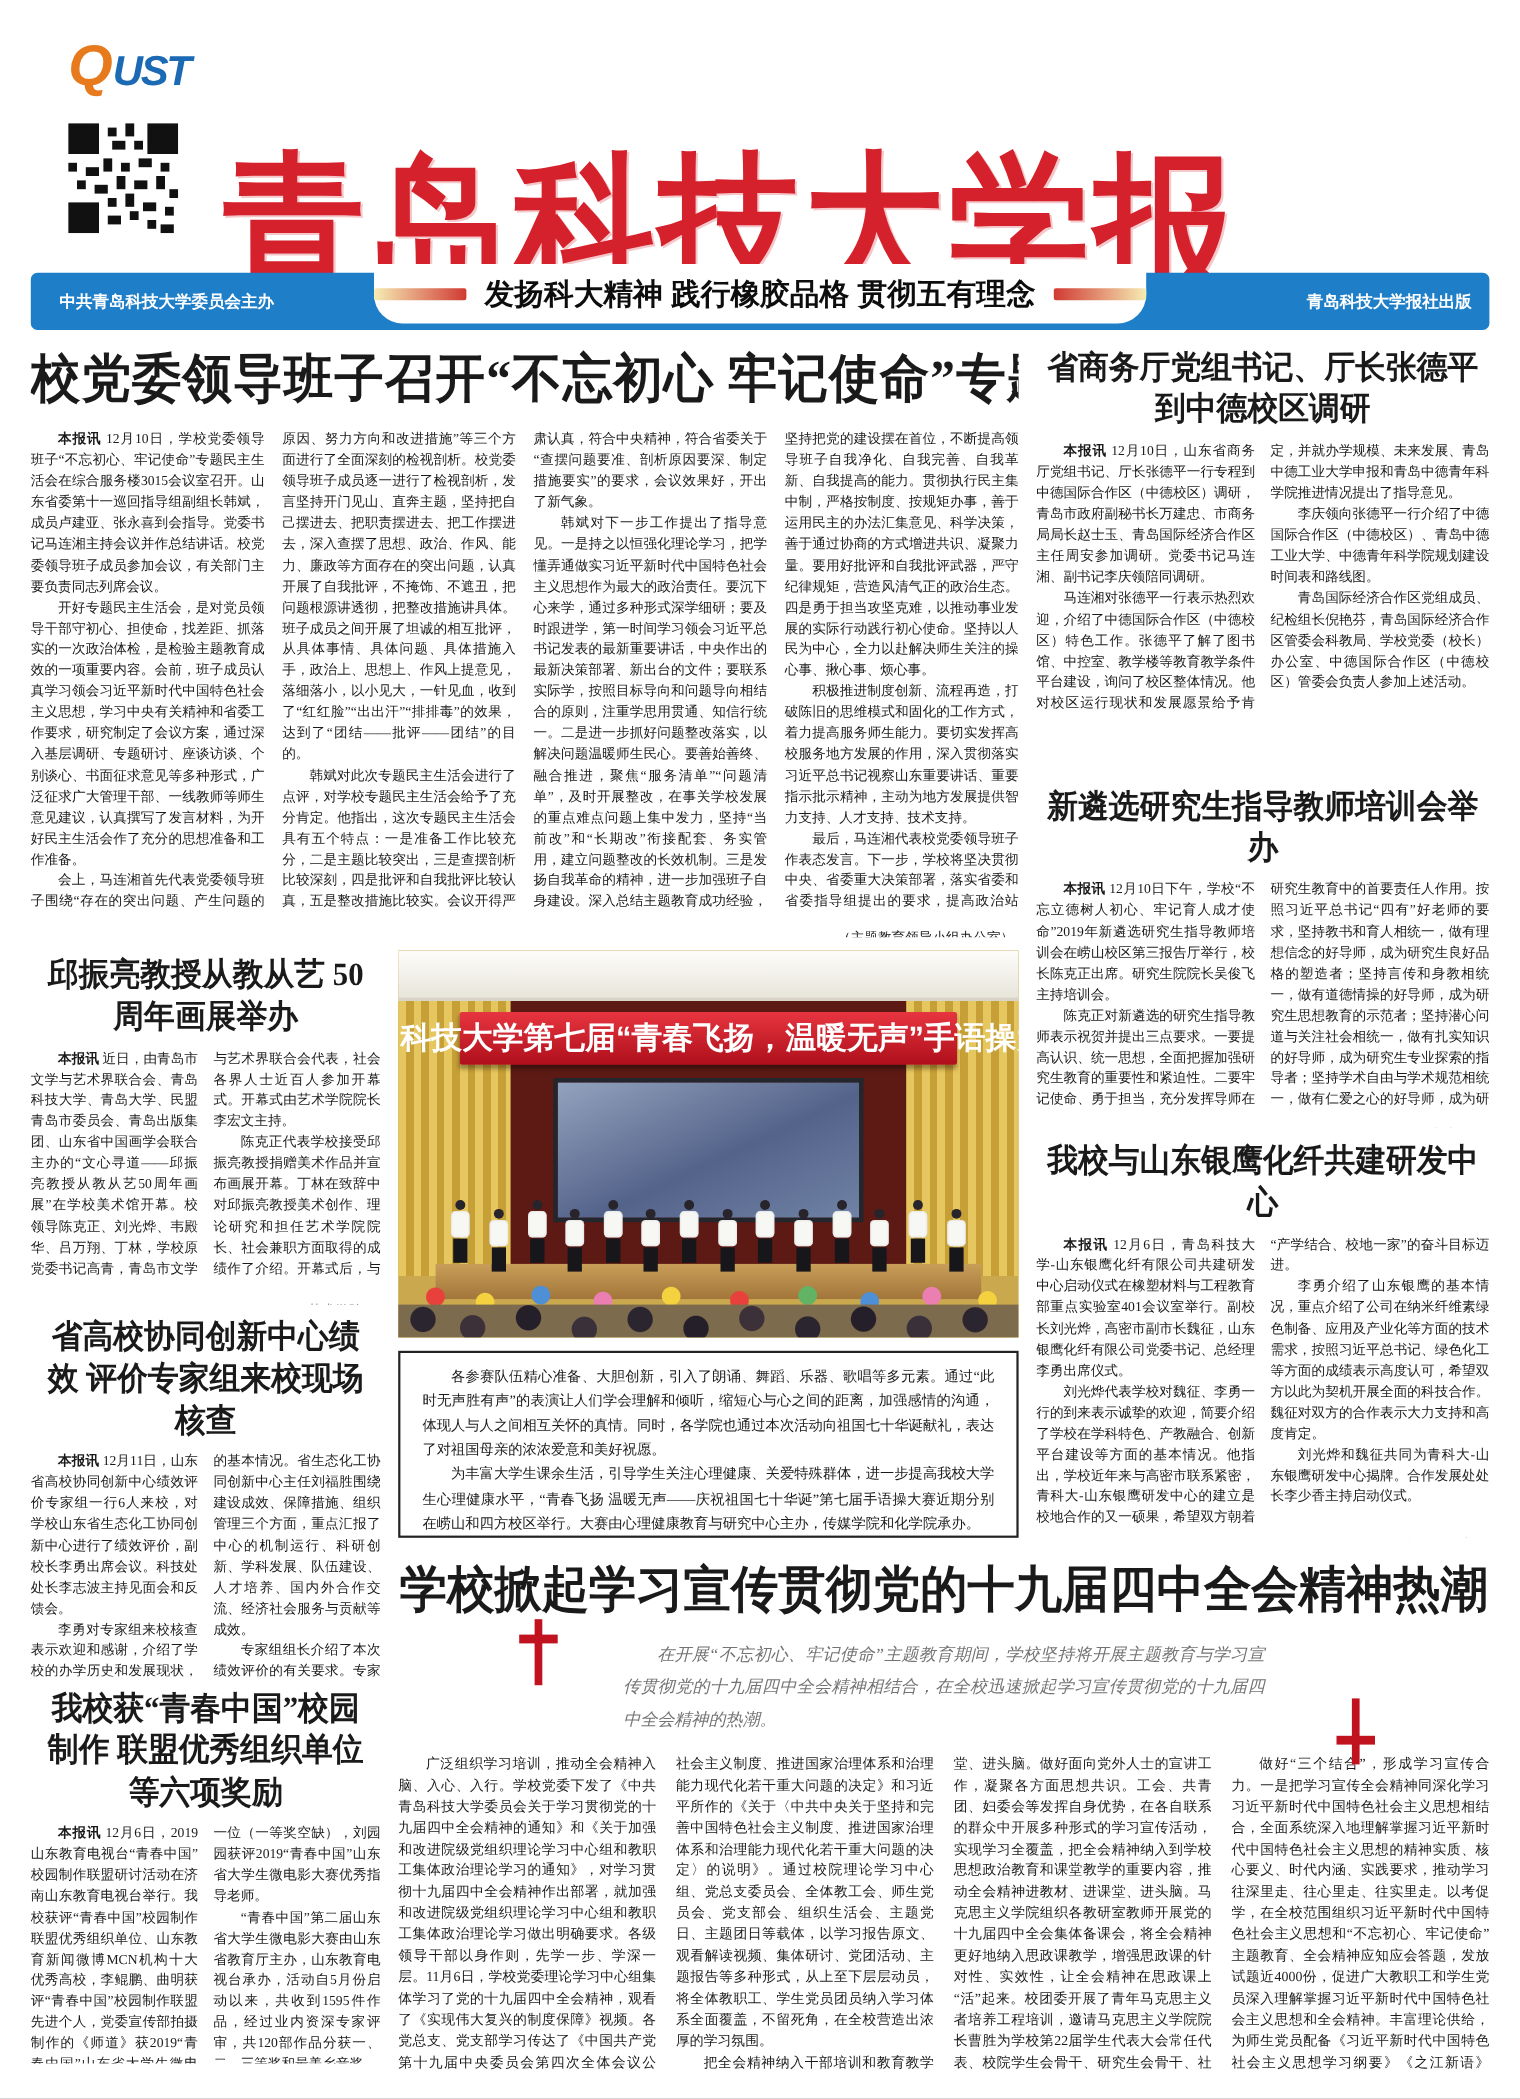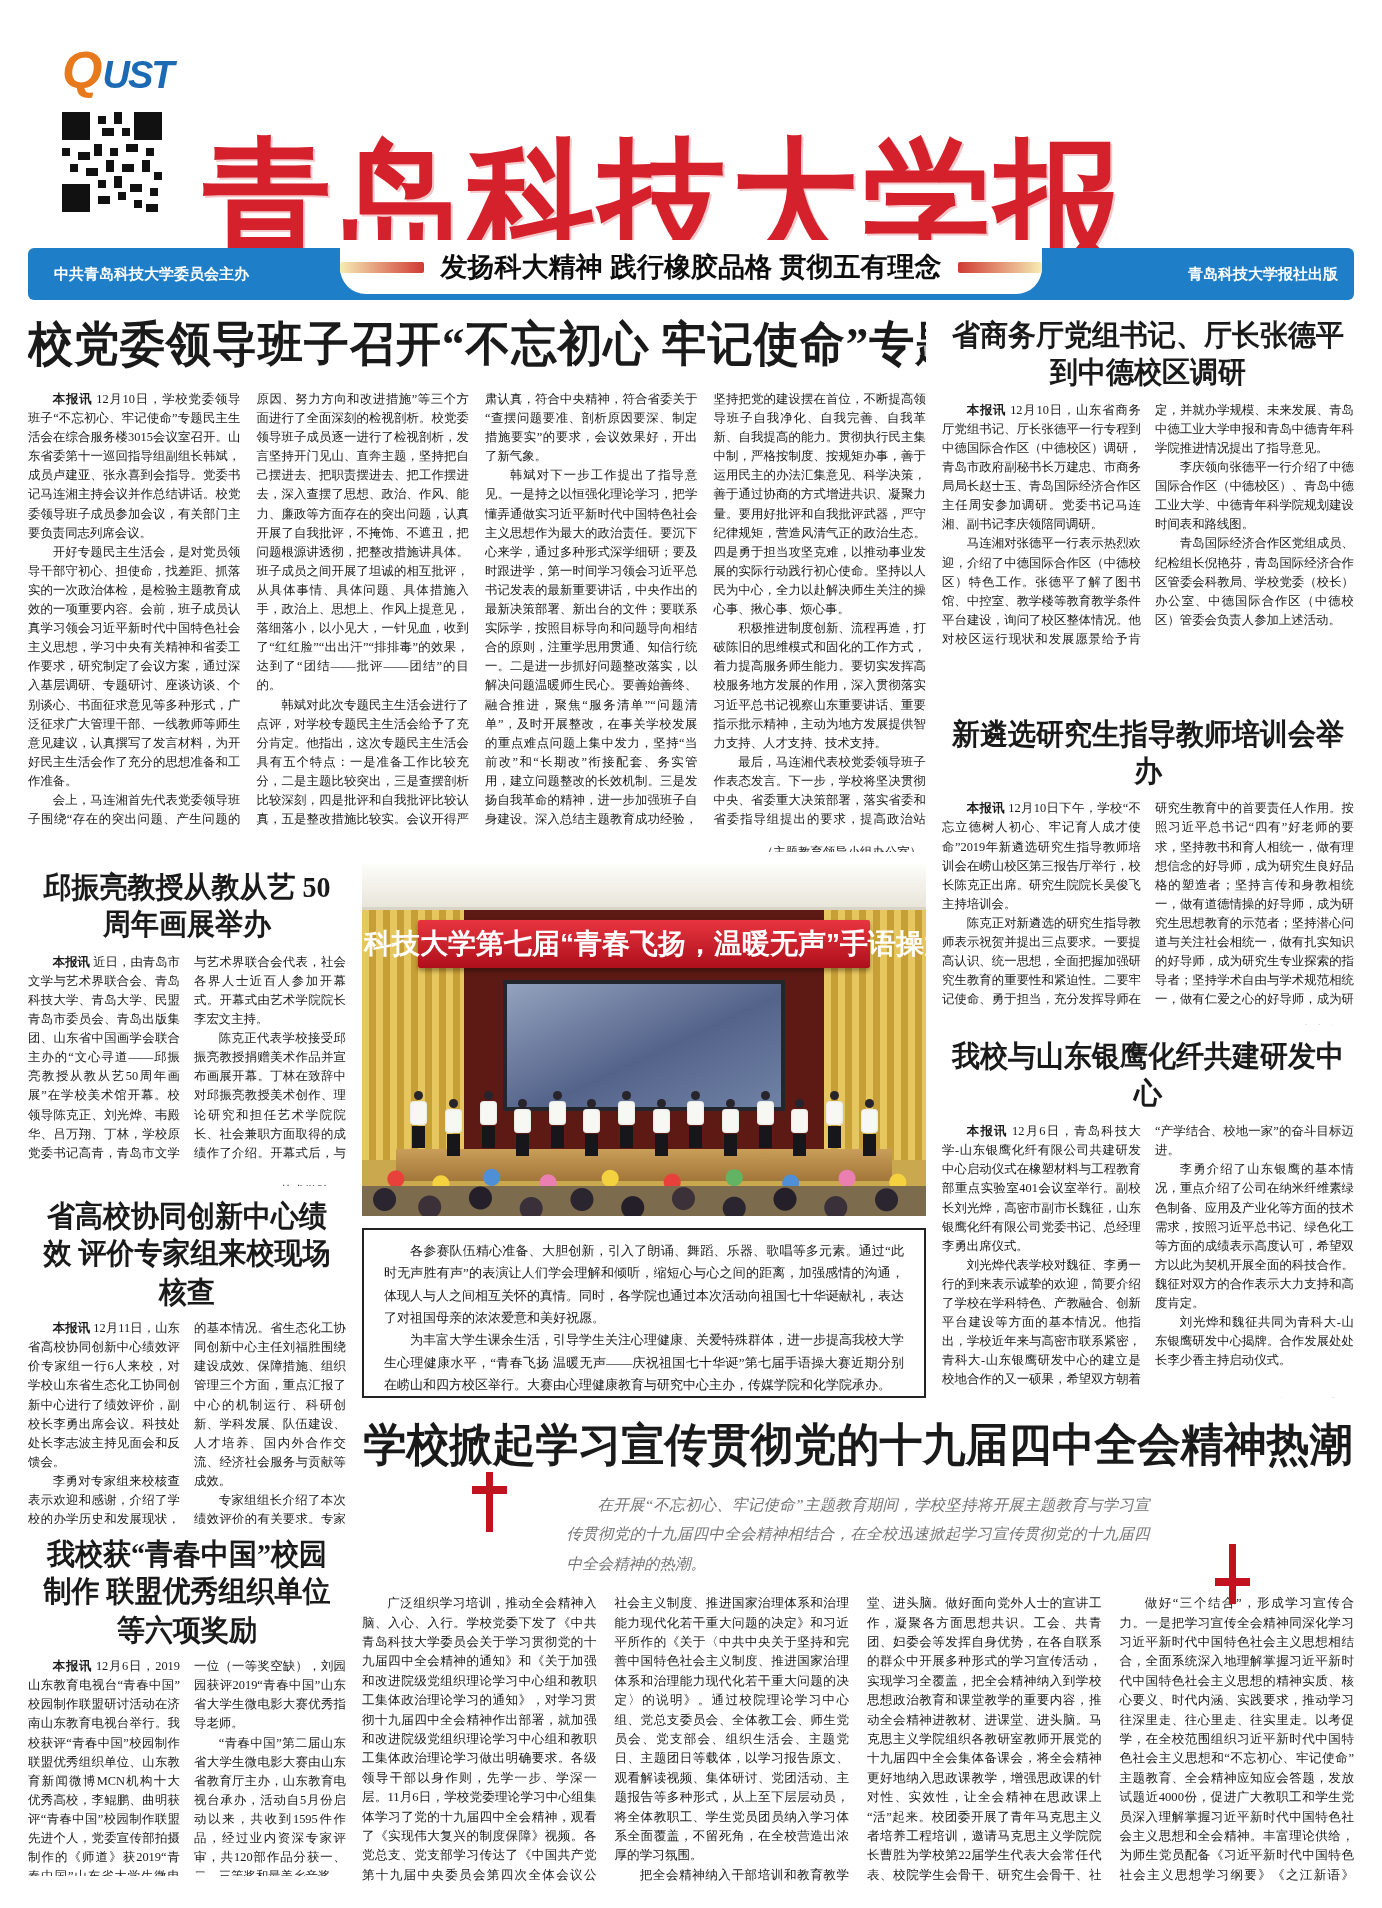--- a/index.html
+++ b/index.html
@@ -1,20 +1,20 @@
 <!DOCTYPE html>
 <html lang="zh"><head>
 <meta charset="utf-8">
 <style>
   html,body{margin:0;padding:0;background:#9a9a9a;}
   .page{width:1382px;height:1908px;background:#ffffff;margin:0 auto;position:relative;overflow:hidden;
         font-family:"Liberation Serif","DejaVu Serif",serif;color:#1a1a1a;}
   
   .masthead{position:relative;height:248px;}
-  .qust-logo{position:absolute;left:62px;top:40px;width:110px;height:76px;font-family:"Liberation Sans",sans-serif;}
+  .qust-logo{position:absolute;left:62px;top:30px;width:110px;height:76px;font-family:"Liberation Sans",sans-serif;}
   .qust-logo .q{font-size:52px;font-weight:bold;font-style:italic;color:#e87a1e;}
   .qust-logo .ust{font-size:38px;font-weight:bold;font-style:italic;color:#1b6ab3;letter-spacing:-2px;}
   .qr-wrap{position:absolute;left:62px;top:112px;width:100px;height:100px;}
   .paper-title{position:absolute;left:200px;top:6px;width:930px;height:230px;display:flex;align-items:center;justify-content:center;
       font-size:128px;font-weight:bold;color:#d5212b;letter-spacing:4px;transform:scaleY(1.12);
       text-shadow:2px 2px 0 rgba(213,33,43,.25);white-space:nowrap;}
   .info-box{position:absolute;right:38px;top:26px;width:186px;border:2px solid #3a3a3a;background:#fff;
       box-shadow:6px 6px 0 #c4c4c4;padding:16px 8px 12px;text-align:center;font-family:"Liberation Sans",sans-serif;}
   .info-date{font-size:16px;color:#111;}
   .info-issue{font-size:19px;margin-top:12px;padding-bottom:10px;border-bottom:2px solid #111;color:#111;}

